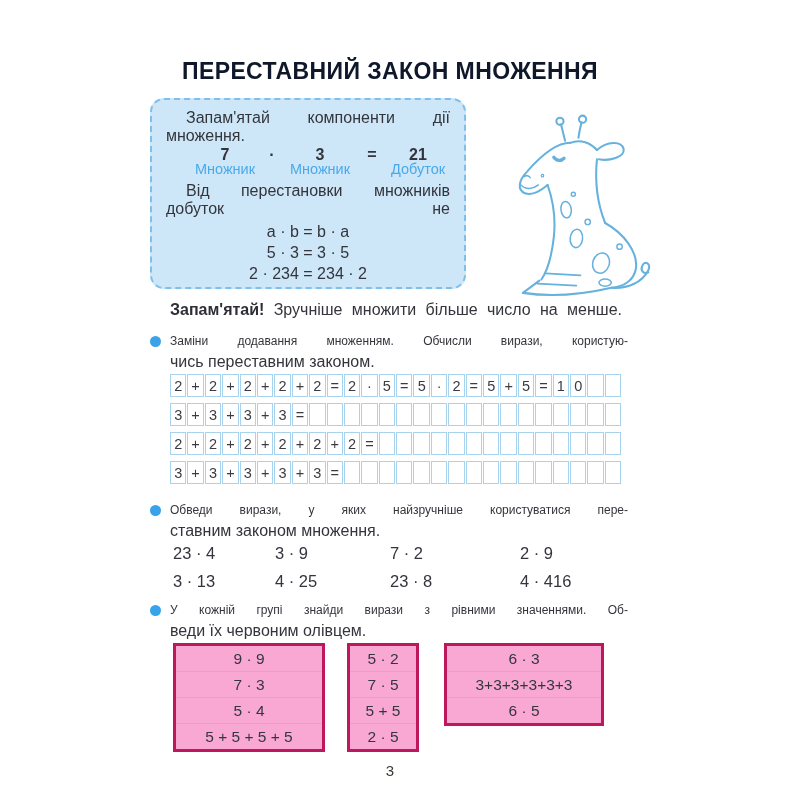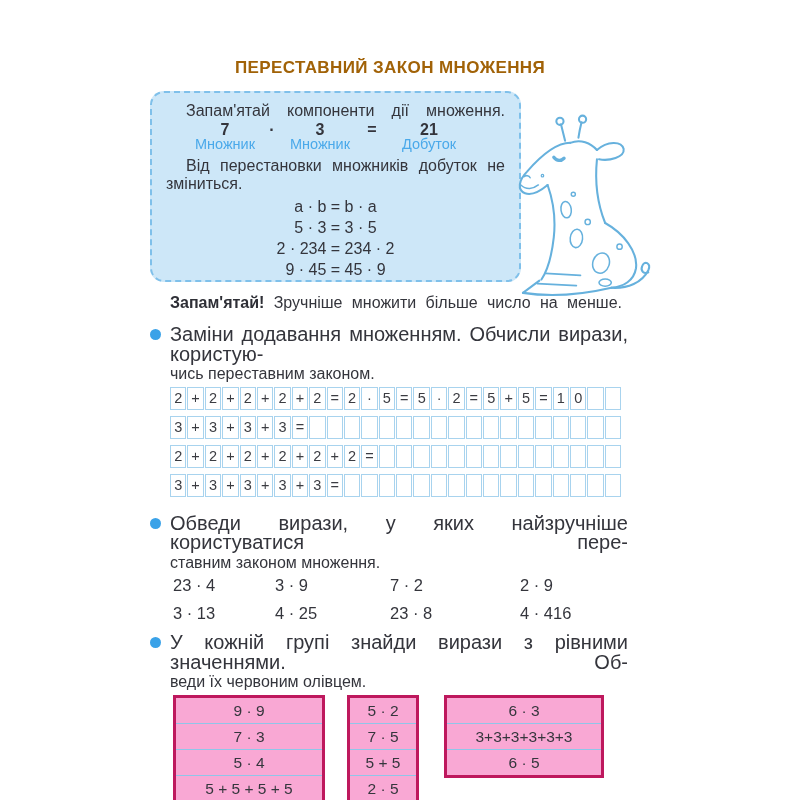--- a/index.html
+++ b/index.html
@@ -5,56 +5,56 @@
   html,body { margin:0; padding:0; background:#ffffff; }
   body {
     width:800px; height:800px;
     font-family:"Liberation Sans","DejaVu Sans",sans-serif;
     color:#34353c;
   }
   .page { position:relative; width:800px; height:800px; overflow:hidden; background:#ffffff; }
 
   .title {
     margin:58px 0 0 150px; width:480px;
-    text-align:center; font-size:17px; font-weight:bold;
-    color:#a16207; letter-spacing:0.4px;
+    text-align:center; font-size:23px; font-weight:bold;
+    color:#0f172a; letter-spacing:0.4px;
   }
 
   
   .memo {
     box-sizing:border-box;
-    margin:13px 0 0 150px; width:371px; height:191px;
+    margin:13px 0 0 150px; width:316px; height:191px;
     background:#cde7f8; border:2px dashed #7fc0ea; border-radius:14px;
     padding:9px 14px 13px 14px; overflow:hidden;
   }
   .memo-intro { font-size:16px; line-height:18px; text-indent:20px; text-align:justify; text-align-last:justify; }
   .components { position:relative; height:30px; margin-top:2px; }
   .comp-col { position:absolute; top:0; text-align:center; }
   .comp-c1 { left:19px;  width:80px; }
   .comp-c2 { left:114px; width:80px; }
-  .comp-c3 { left:223px; width:80px; }
+  .comp-c3 { left:212px; width:80px; }
   .comp-op1 { position:absolute; left:96px;  width:20px; top:0; text-align:center; font-weight:bold; font-size:16px; line-height:15px; }
   .comp-op2 { position:absolute; left:196px; width:20px; top:0; text-align:center; font-weight:bold; font-size:16px; line-height:15px; }
   .comp-num { font-weight:bold; font-size:16px; line-height:15px; }
   .comp-label { color:#4aa9ea; font-size:14.5px; line-height:15px; }
   .memo-rule1 { margin-top:5px; font-size:16px; line-height:18px; text-indent:20px; text-align:justify; text-align-last:justify; }
   .memo-rule2 { font-size:16px; line-height:18px; }
   .memo-eqs { margin-top:3px; text-align:center; font-size:16px; line-height:21px; }
 
   .giraffe { position:absolute; left:508px; top:112px; }
 
   .note { margin:11px 0 0 170px; width:452px; font-size:16px; line-height:19px; text-align:justify; text-align-last:justify; }
   .note b { color:#2e2f36; }
 
   .task { position:relative; margin-left:170px; width:458px; }
   .task1 { margin-top:13px; }
   .task2 { margin-top:17px; }
   .task3 { margin-top:10px; }
   .bullet { position:absolute; left:-20px; top:4px; width:11px; height:11px; border-radius:50%; background:#3aa2e8; }
-  .task-line1 { font-size:20px; line-height:19.5px; text-align:justify; text-align-last:justify; }
+  .task-line1 { font-size:12px; line-height:19.5px; text-align:justify; text-align-last:justify; }
   .task-line2 { font-size:16px; line-height:19.5px; }
 
   .grid-rows { margin:3px 0 0 170px; }
   .grid-row { display:flex; gap:1px; margin-bottom:6px; }
   .gcell {
     box-sizing:border-box; width:16.4px; height:23px;
     border:1px solid #a8d3ee; background:#ffffff;
     display:flex; align-items:center; justify-content:center;
     font-size:14.5px; color:#3b3c42;
   }
@@ -98,21 +98,20 @@
         <div class="comp-num">3</div>
         <div class="comp-label">Множник</div>
       </div>
       <div class="comp-op2">=</div>
       <div class="comp-col comp-c3">
         <div class="comp-num">21</div>
         <div class="comp-label">Добуток</div>
       </div>
     </div>
     <div class="memo-rule1">Від перестановки множників добуток не</div>
-    <div class="memo-rule2">зміниться.</div>
     <div class="memo-eqs">
       <div>a · b = b · a</div>
       <div>5 · 3 = 3 · 5</div>
       <div>2 · 234 = 234 · 2</div>
       <div>9 · 45 = 45 · 9</div>
     </div>
   </div>
 
   <svg class="giraffe" width="145" height="185" viewBox="0 0 140 180" fill="none" stroke="#66b1dd" stroke-width="2" stroke-linecap="round" stroke-linejoin="round">
 

